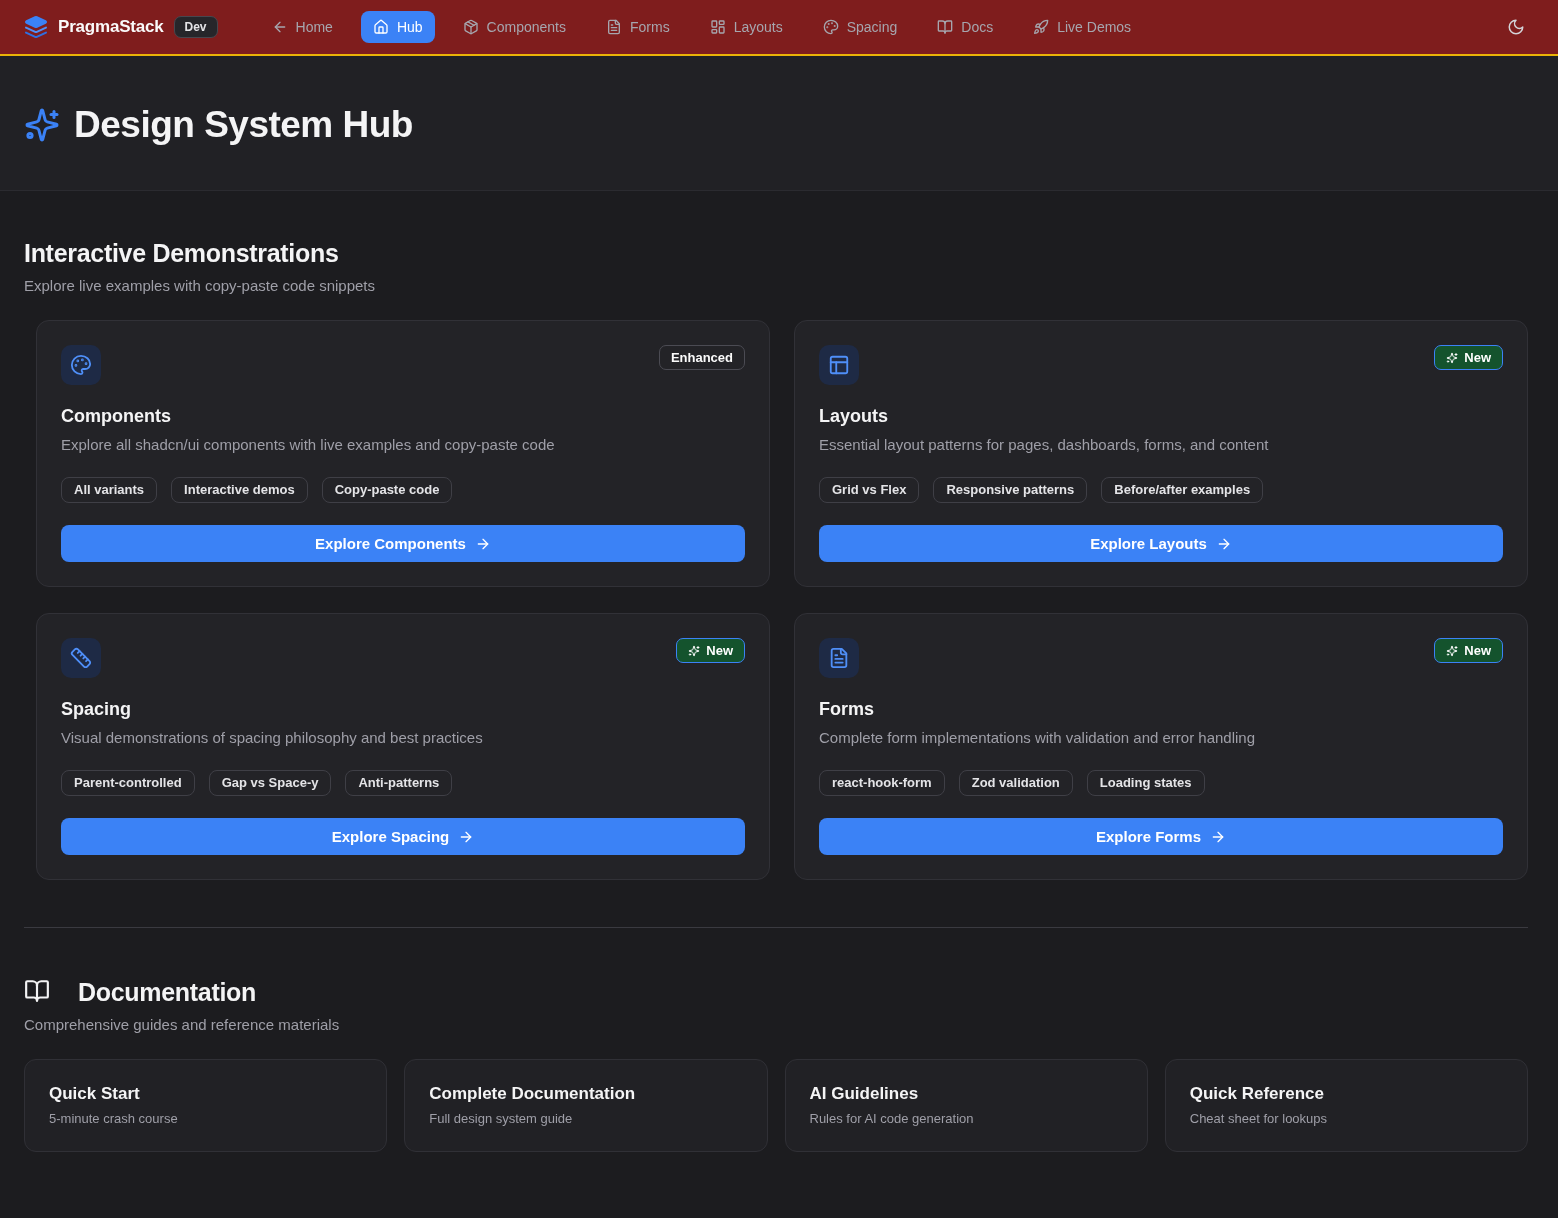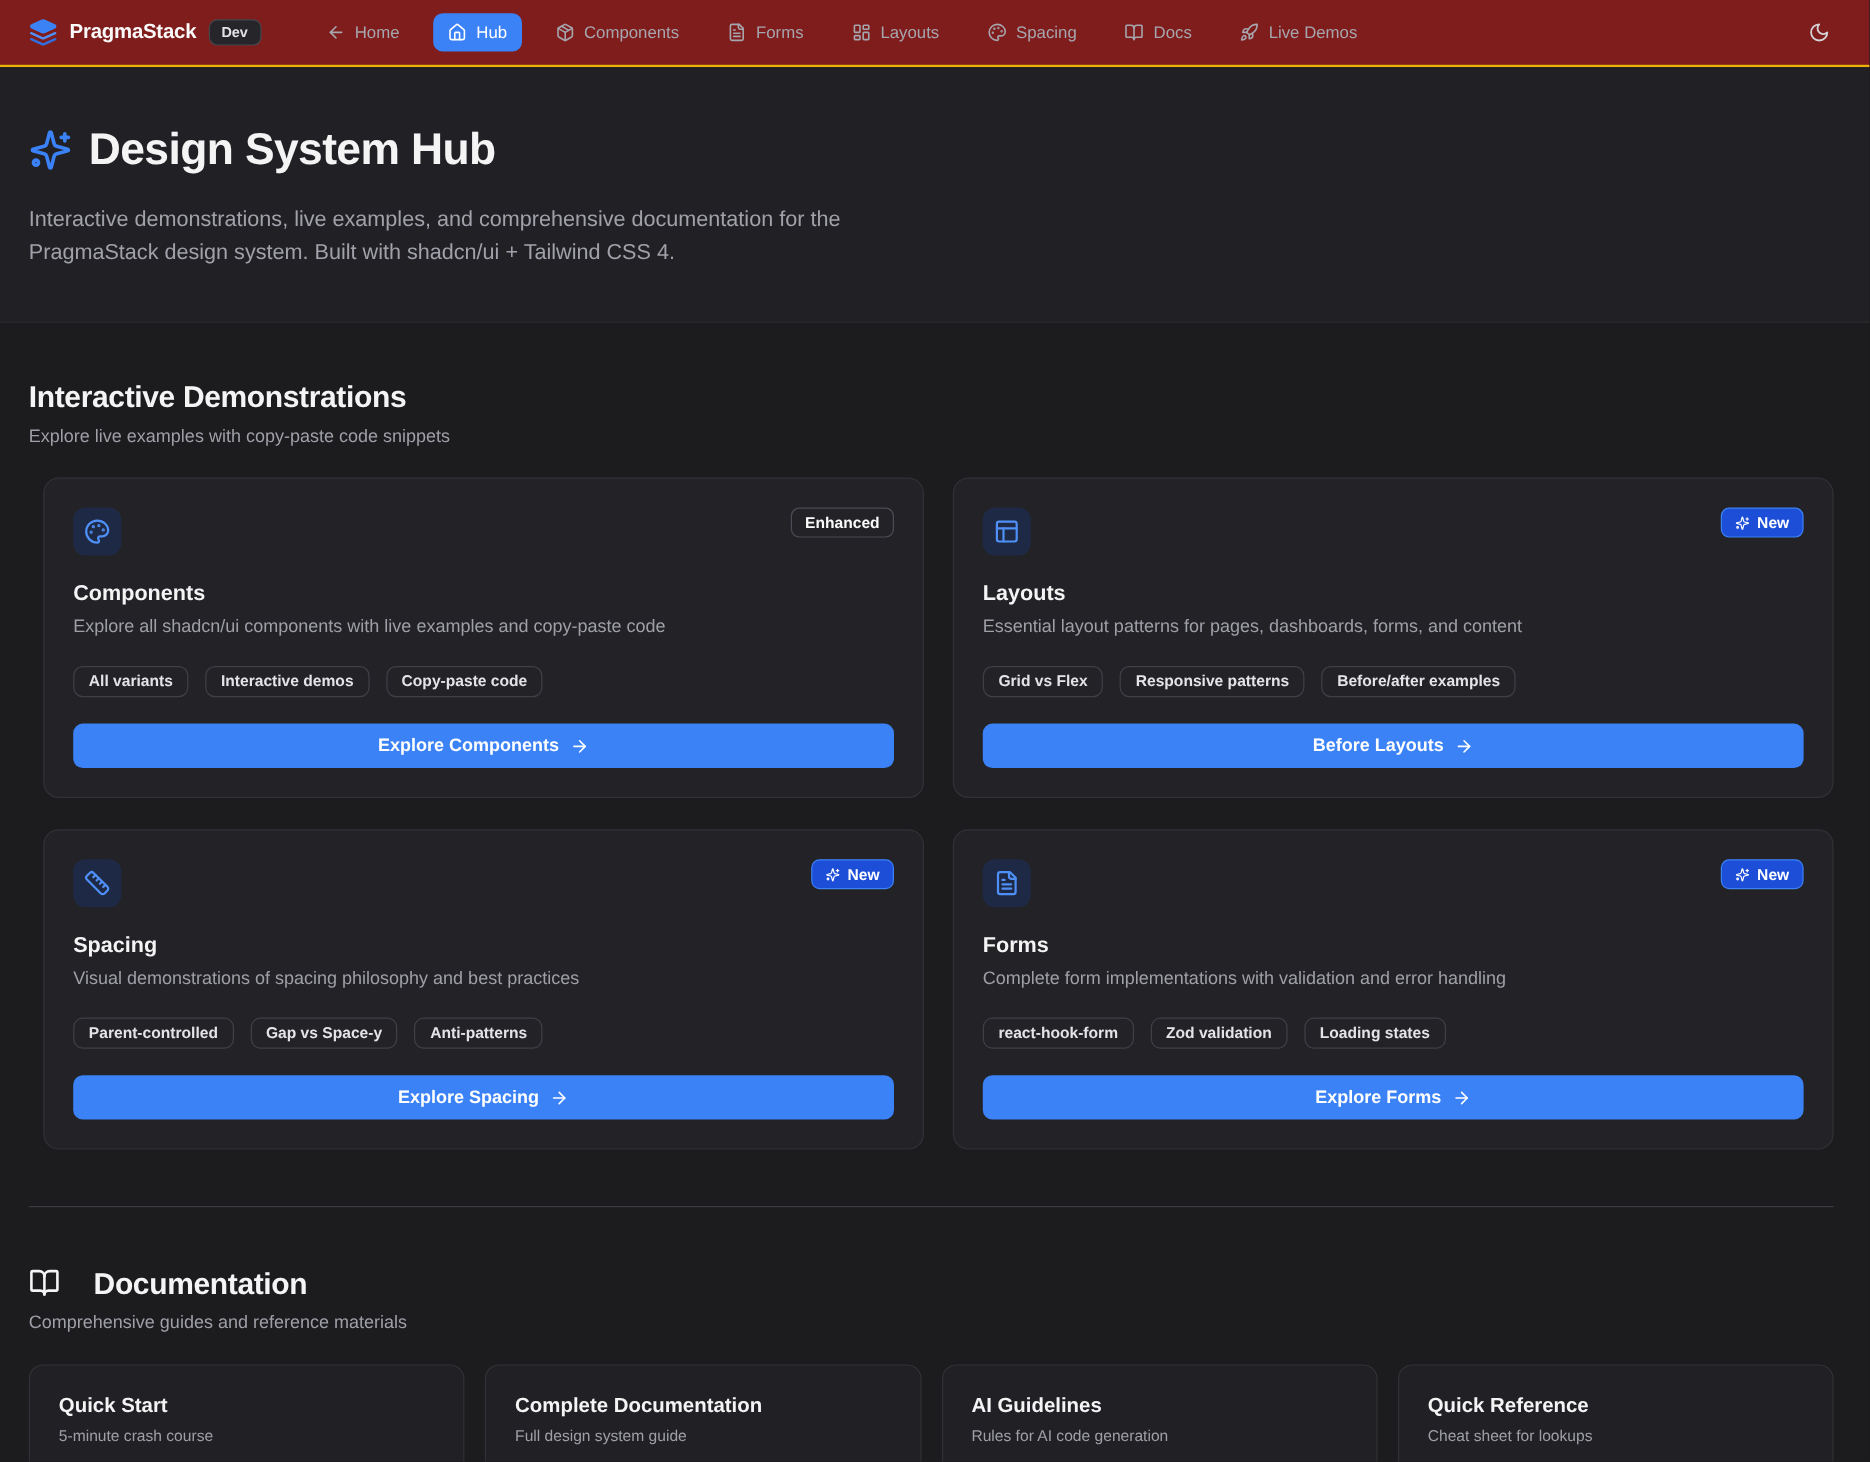--- a/index.html
+++ b/index.html
@@ -83,21 +83,21 @@
     background: #1e2a45; color: #4f8ff8;
     display: flex; align-items: center; justify-content: center;
   }
   .icon-tile svg { width: 22px; height: 22px; }
   .badge {
     font-size: 13px; font-weight: 600; border-radius: 7px;
     display: inline-flex; align-items: center; gap: 6px;
     padding: 3px 11px; line-height: 17px;
   }
   .badge.outline { border: 1px solid #4b4b53; color: #fafafa; background: transparent; }
-  .badge.solid { background: #1d4ed8; color: #ffffff; border: 1px solid #3b82f6; }
+  .badge.solid { background: #14532d; color: #ffffff; border: 1px solid #3b82f6; }
   .badge svg { width: 12px; height: 12px; }
   .card-title { margin-top: 21px; font-size: 18px; font-weight: 700; color: #f4f4f5; }
   .card-desc { margin-top: 7px; font-size: 15px; color: #9f9fa8; line-height: 21px; }
   .tag-row { margin-top: 22px; display: flex; gap: 14px; }
   .tag {
     font-size: 13px; font-weight: 600; color: #e4e4e7;
     border: 1px solid #3f3f46; border-radius: 8px;
     padding: 4px 12px; background: transparent; line-height: 16px;
   }
   .explore-btn {
@@ -277,21 +277,20 @@
   </div>
 </nav>
 
 <header class="hero">
   <div class="hero-title-row">
     <svg viewBox="0 0 24 24" fill="none" stroke="currentColor" stroke-width="2" stroke-linecap="round" stroke-linejoin="round">
         <use href="#i-sparkles"></use>
       </svg>
     <h1 class="hero-title">Design System Hub</h1>
   </div>
-  <p class="hero-desc">Interactive demonstrations, live examples, and comprehensive documentation for the PragmaStack design system. Built with shadcn/ui + Tailwind CSS 4.</p>
 </header>
 
 <main class="main">
 
   <h2 class="section-heading demos-heading">Interactive Demonstrations</h2>
   <p class="section-sub">Explore live examples with copy-paste code snippets</p>
 
   <div class="demo-grid">
 
     <div class="card">
@@ -335,21 +334,21 @@
         </span>
       </div>
       <h3 class="card-title">Layouts</h3>
       <p class="card-desc">Essential layout patterns for pages, dashboards, forms, and content</p>
       <div class="tag-row">
         <span class="tag">Grid vs Flex</span>
         <span class="tag">Responsive patterns</span>
         <span class="tag">Before/after examples</span>
       </div>
       <button class="explore-btn">
-        <span>Before Layouts</span>
+        <span>Explore Layouts</span>
         <svg viewBox="0 0 24 24" fill="none" stroke="currentColor" stroke-width="2" stroke-linecap="round" stroke-linejoin="round">
             <use href="#i-arrow-right"></use>
           </svg>
       </button>
     </div>
 
     <div class="card">
       <div class="card-top">
         <div class="icon-tile">
           <svg viewBox="0 0 24 24" fill="none" stroke="currentColor" stroke-width="2" stroke-linecap="round" stroke-linejoin="round">

